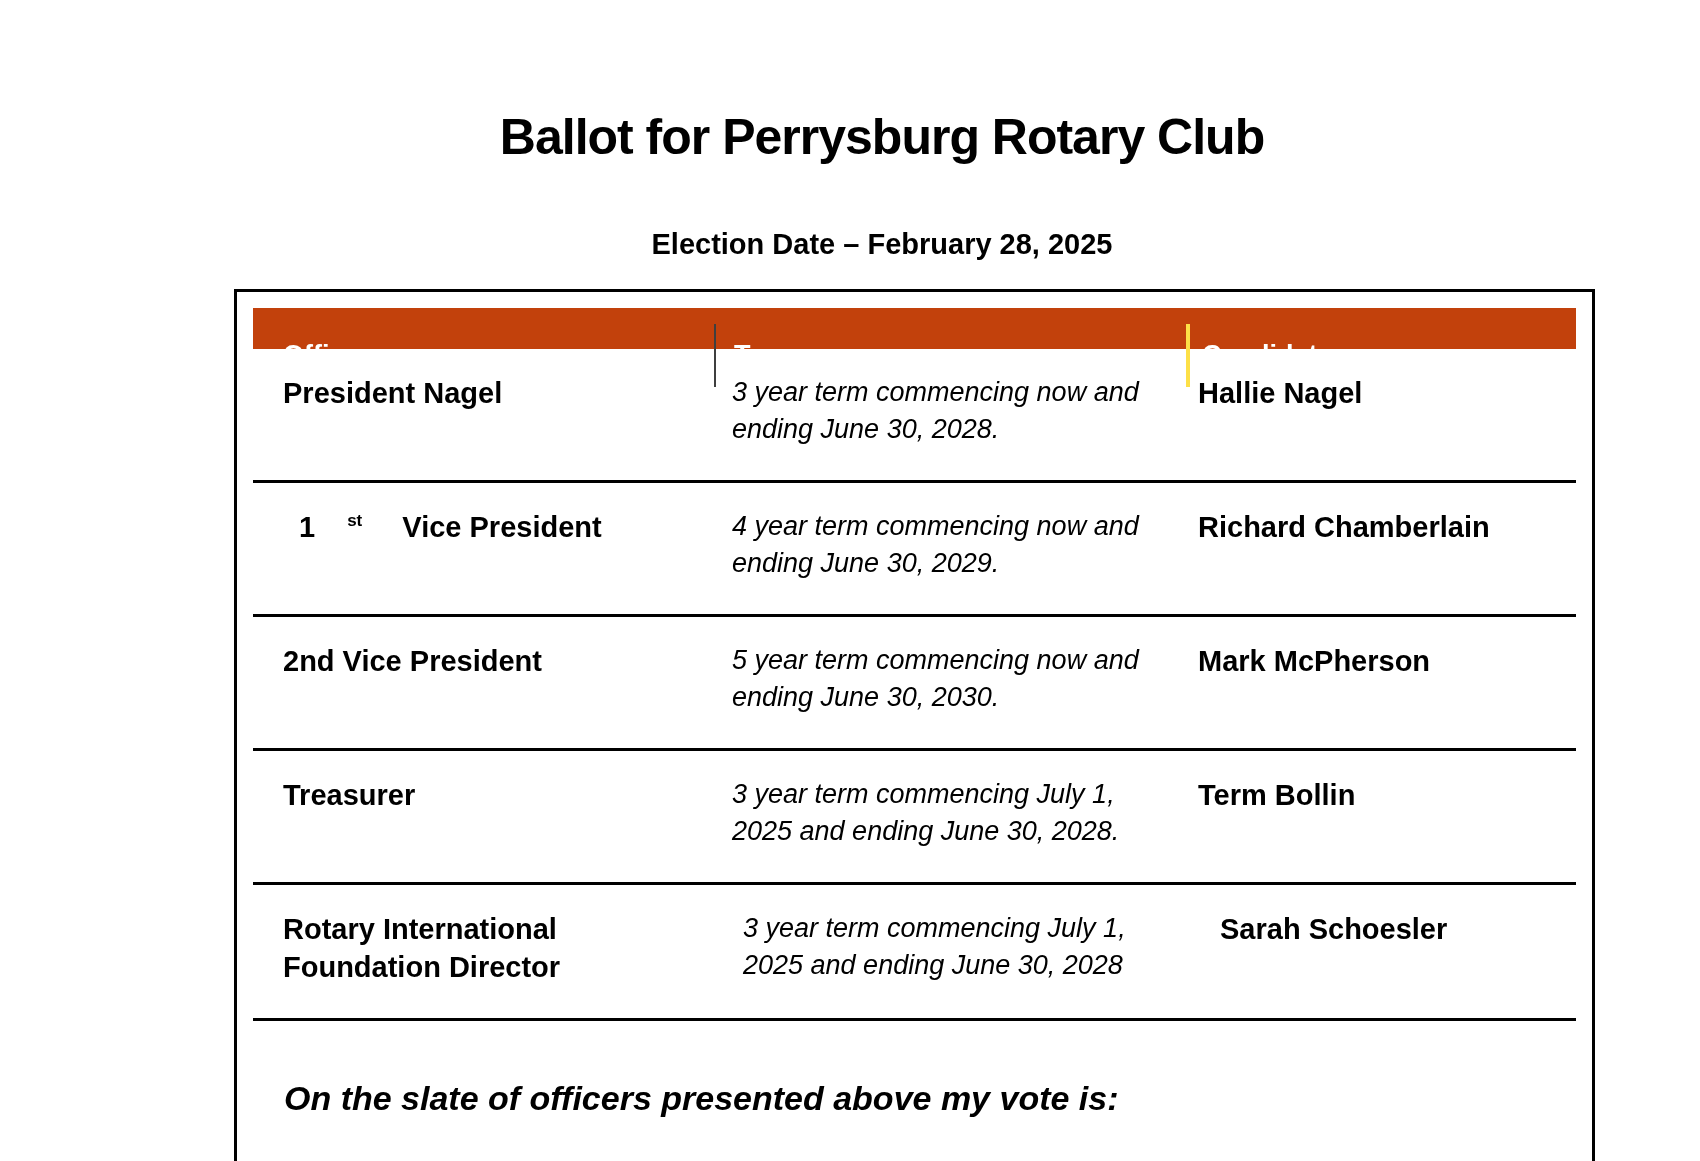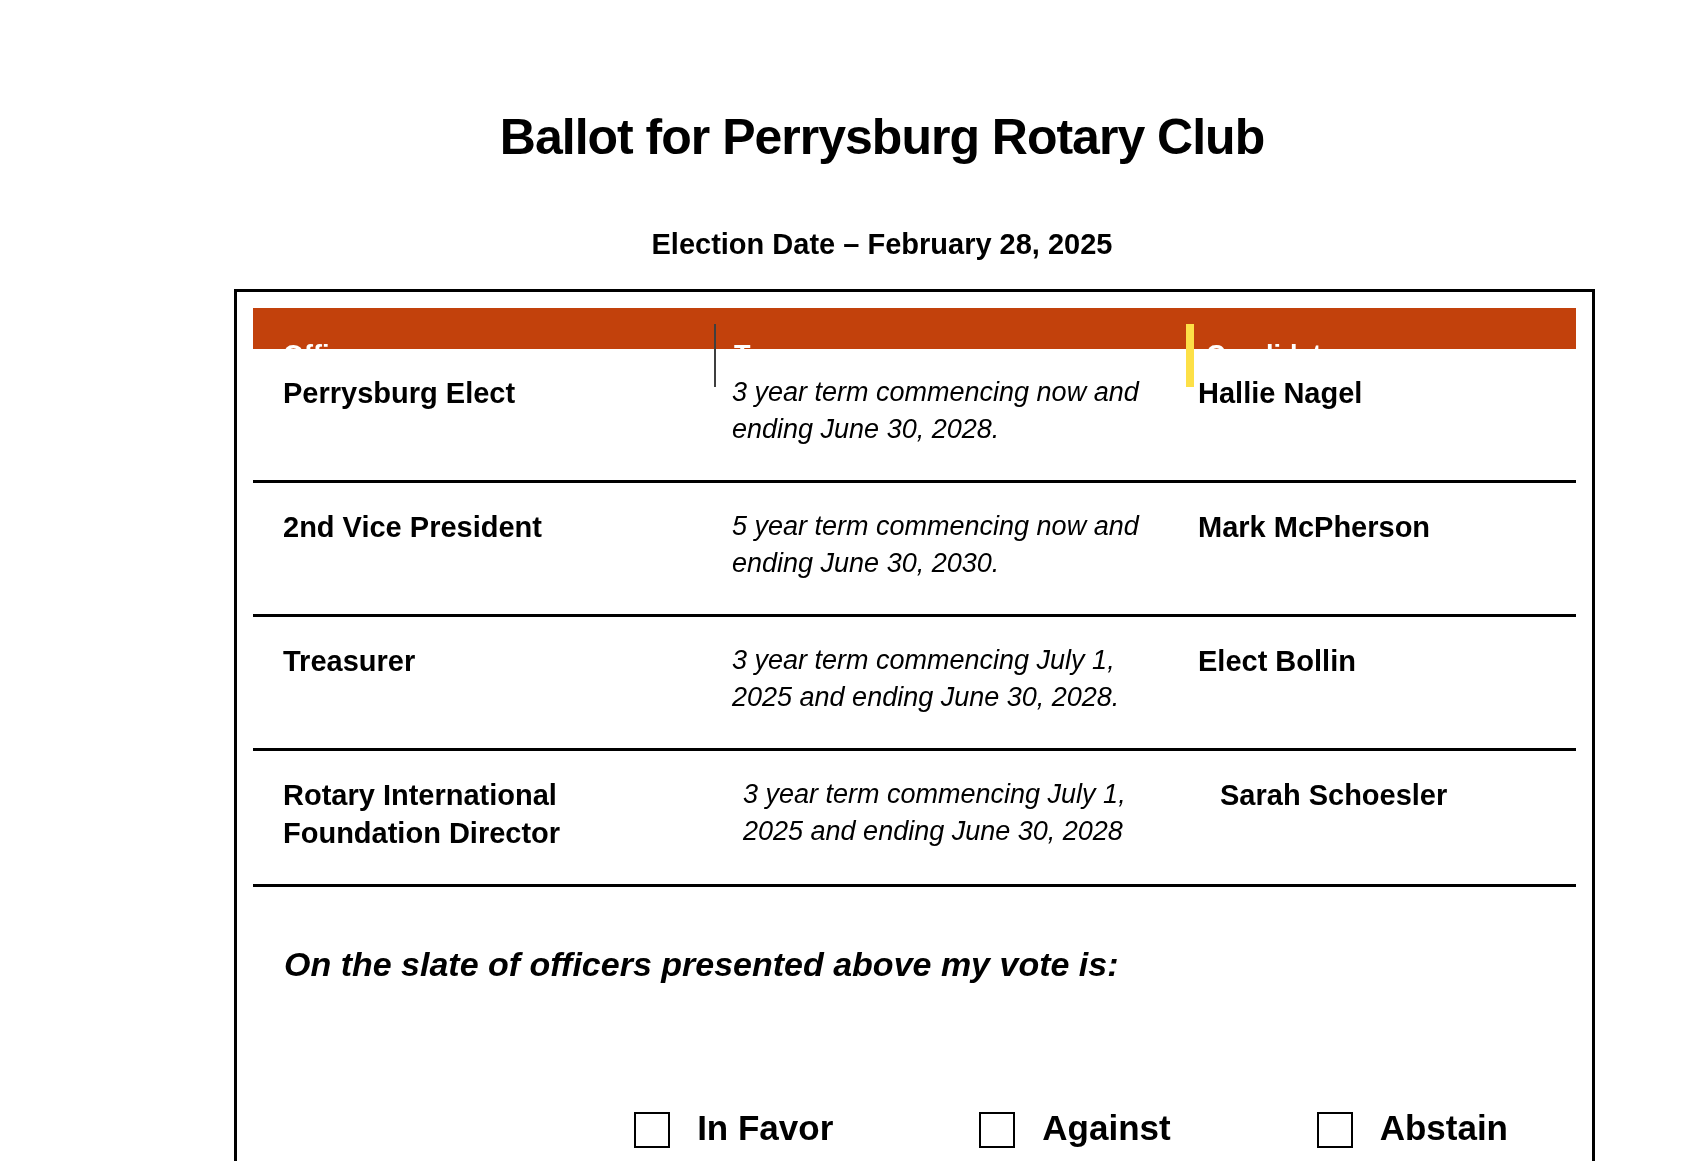--- a/index.html
+++ b/index.html
@@ -32,21 +32,21 @@
     background: #fff;
   }
   .thead {
     display: grid; grid-template-columns: 445px 472px 1fr;
     background: #c2410c; color: #fff;
     height: 41px;
     font-weight: 700; font-size: 27px;
   }
   .th { display: flex; align-items: center; height: 100%; padding-left: 14px; }
   .th.col-term { padding-left: 18px; border-left: 2px solid #3f3f3f; }
-  .th.col-candidate { padding-left: 12px; border-left: 8px solid #fde047; }
+  .th.col-candidate { padding-left: 12px; border-left: 4px solid #fde047; }
   .row {
     display: grid; grid-template-columns: 445px 472px 1fr;
     border-bottom: 3px solid #000;
   }
   .cell { padding-top: 9px; white-space: pre-line; }
   .office   { padding-left: 14px; font-weight: 700; font-size: 29px; line-height: 38px; }
   .term     { padding-left: 18px; font-style: italic; font-size: 27px; line-height: 37px; }
   .candidate{ padding-left: 12px; font-weight: 700; font-size: 29px; line-height: 38px; }
   .office sup { font-size: 17px; vertical-align: super; line-height: 0; }
   .r1 { min-height: 109px; }
@@ -86,39 +86,45 @@
 
   <div class="ballot">
 
     <div class="thead">
       <div class="th col-office">Office</div>
       <div class="th col-term">Term</div>
       <div class="th col-candidate">Candidate</div>
     </div>
 
     <div class="row r1">
-      <div class="cell office">Perrysburg Elect</div>
+      <div class="cell office">President Nagel</div>
       <div class="cell term">3 year term commencing now and
 ending June 30, 2028.</div>
       <div class="cell candidate">Hallie Nagel</div>
     </div>
 
+    <div class="row r2">
+      <div class="cell office"><span>1</span><sup>st</sup><span> Vice President</span></div>
+      <div class="cell term">4 year term commencing now and
+ending June 30, 2029.</div>
+      <div class="cell candidate">Richard Chamberlain</div>
+    </div>
 
     <div class="row r3">
       <div class="cell office">2nd Vice President</div>
       <div class="cell term">5 year term commencing now and
 ending June 30, 2030.</div>
       <div class="cell candidate">Mark McPherson</div>
     </div>
 
     <div class="row r4">
       <div class="cell office">Treasurer</div>
       <div class="cell term">3 year term commencing July 1,
 2025 and ending June 30, 2028.</div>
-      <div class="cell candidate">Elect Bollin</div>
+      <div class="cell candidate">Term Bollin</div>
     </div>
 
     <div class="row r5">
       <div class="cell office">Rotary International
 Foundation Director</div>
       <div class="cell term">3 year term commencing July 1,
 2025 and ending June 30, 2028</div>
       <div class="cell candidate">Sarah Schoesler</div>
     </div>
 

